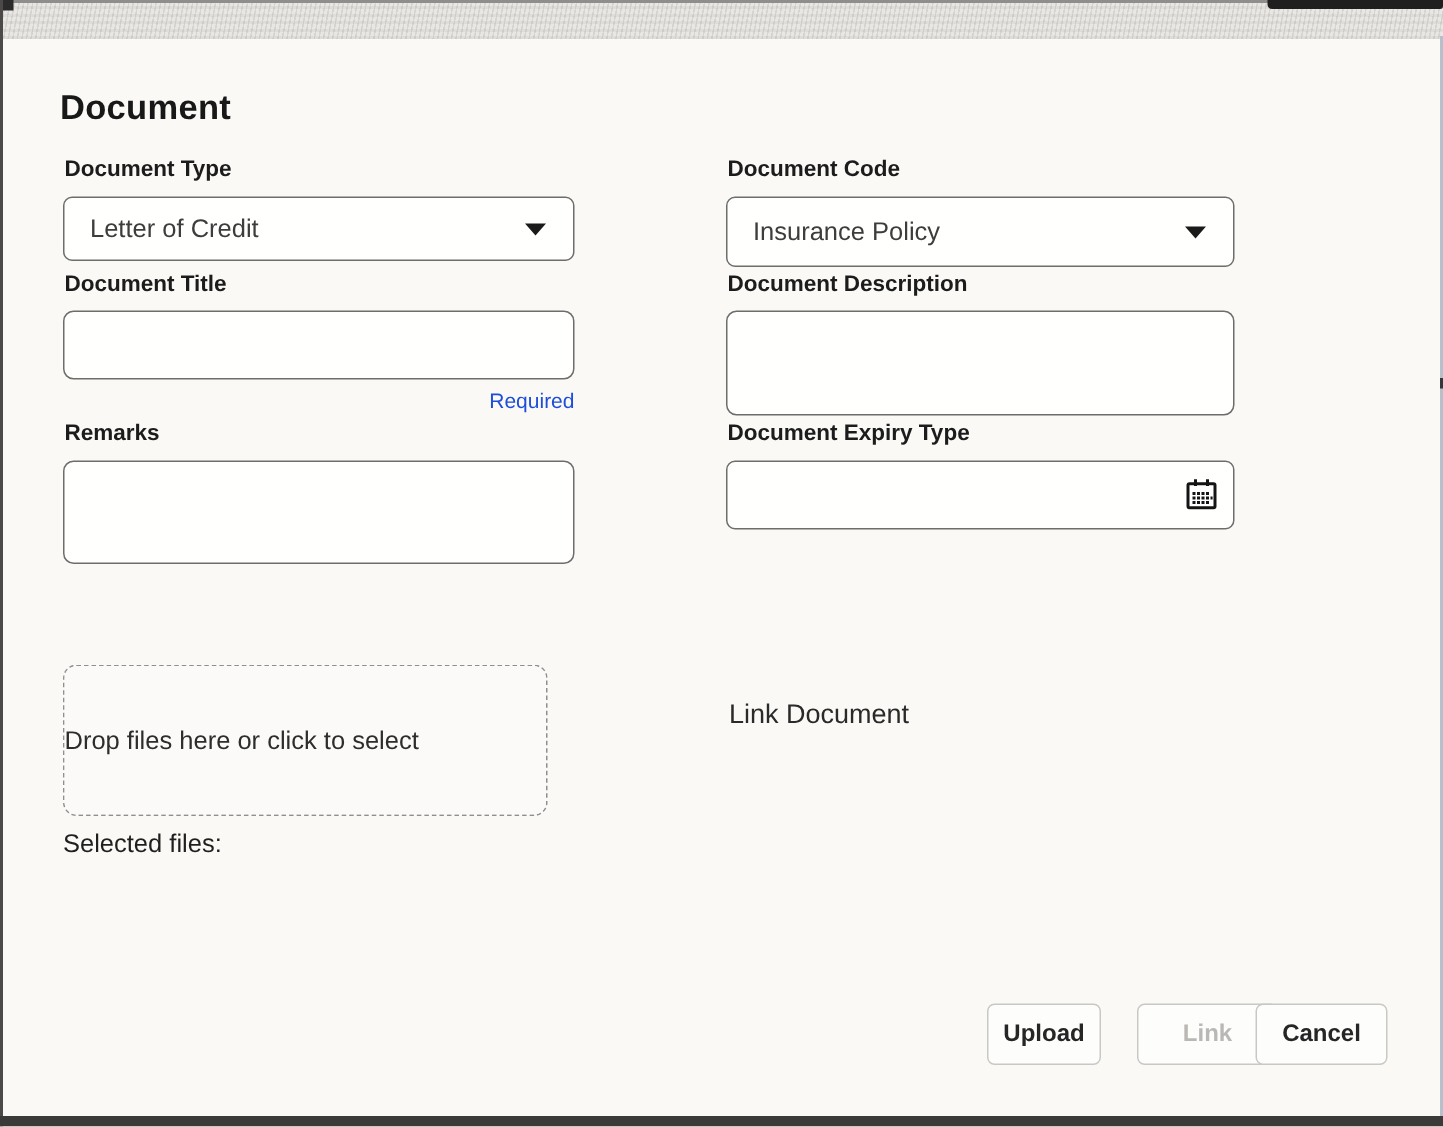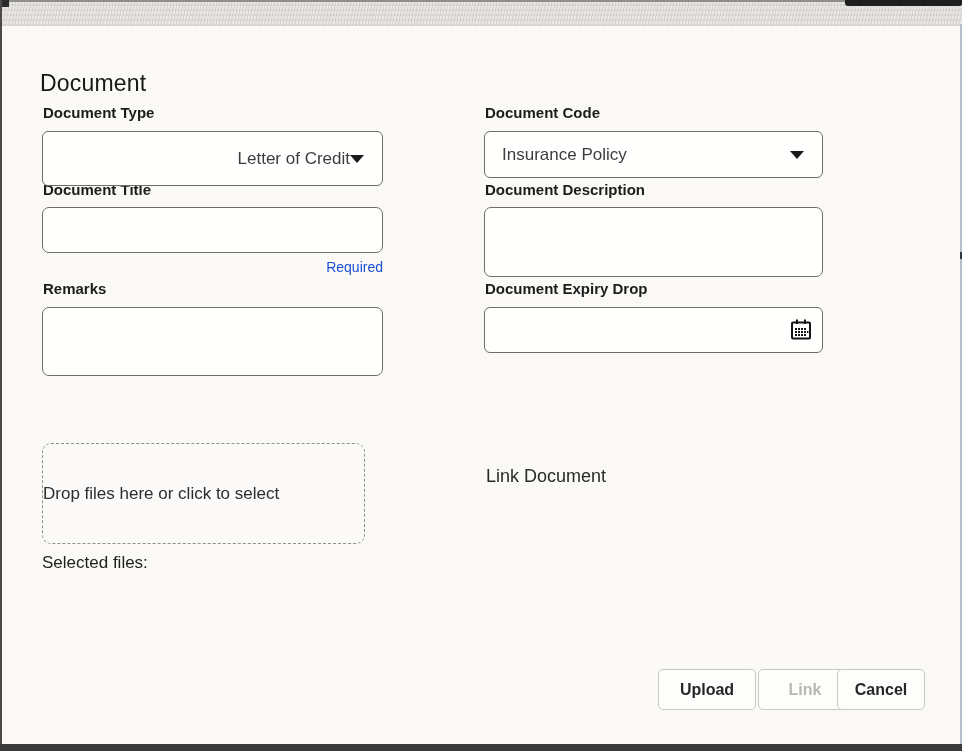--- a/index.html
+++ b/index.html
@@ -19,21 +19,21 @@
   }
   .top-left-mark { position:absolute; left:0; top:0; width:9px; height:7px; background:#2b2b2b; }
   .top-right-mark { position:absolute; left:845px; top:0; width:117px; height:6px; background:#1f1f1f; border-radius:0 0 2px 3px; }
   .left-border { position:absolute; left:0; top:0; width:2px; height:751px; background:#4b4a48; }
   .right-border { position:absolute; right:0; top:24px; width:2px; height:720px; background:#b5c0ca; }
   .right-edge-tick { position:absolute; right:0; top:252px; width:6px; height:7px; background:#33383d; }
   .bottom-bar { position:absolute; left:0; bottom:0; width:962px; height:7px; background:#3a3a38; }
 
   .dialog { position:absolute; left:2px; top:26px; width:958px; height:718px; background:#faf9f6; }
 
-  .page-title { position:absolute; left:38px; top:32px; font-size:23px; font-weight:400; color:#181818; letter-spacing:0.2px;margin-top:12px; }
+  .page-title { position:absolute; left:38px; top:32px; font-size:23px; font-weight:700; color:#181818; letter-spacing:0.2px; }
 
   .field-label { position:absolute; font-size:15px; font-weight:700; color:#1c1c1c; }
 
   .selectbox, .textinput, .textareabox, .datebox {
     position:absolute; background:#fffffd; border:1px solid #6e6d6b; border-radius:6px;
   }
   .textinput, .textareabox { border-color:#87868
 
 4; border-radius:7px; }
   .selectbox { display:flex; align-items:center; cursor:pointer; }
@@ -58,21 +58,21 @@
   .dropzone-text { font-size:17px; color:#2d2d2d; }
 
   .selected-files { position:absolute; left:40px; top:527px; font-size:17px; color:#1f1f1f; }
   .link-document { position:absolute; left:484px; top:440px; font-size:18px; color:#2a2a2a; cursor:pointer; }
 
   .btn {
     position:absolute; top:643px; height:41px; background:#fdfdfb;
     border:1px solid #c9c8c5; border-radius:5px;
     font-family:"Liberation Sans", sans-serif; font-size:16px; font-weight:600; color:#262626; cursor:pointer;
   }
-  .btn-upload { left:656px; width:98px; }
+  .btn-upload { left:656px; width:76px; }
   .btn-link { left:756px; width:94px; color:#b9b8b5; cursor:default; }
   .btn-cancel { left:835px; width:88px; }
 </style>
 </head>
 <body>
 
 <div class="screen">
   <div class="top-band"></div>
   <div class="top-left-mark"></div>
   <div class="top-right-mark"></div>
@@ -84,23 +84,23 @@
   <div class="dialog">
 
     <h1 class="page-title">Document</h1>
 
     <label class="field-label" style="left:41px; top:78px;">Document Type</label>
     <label class="field-label" style="left:41px; top:155px;">Document Title</label>
     <label class="field-label" style="left:41px; top:254px;">Remarks</label>
 
     <label class="field-label" style="left:483px; top:78px;">Document Code</label>
     <label class="field-label" style="left:483px; top:155px;">Document Description</label>
-    <label class="field-label" style="left:483px; top:254px;">Document Expiry Drop</label>
+    <label class="field-label" style="left:483px; top:254px;">Document Expiry Type</label>
 
-    <div class="selectbox" style="left:40px; top:105px; width:341px; height:55px;text-align:right;" role="combobox">
+    <div class="selectbox" style="left:40px; top:105px; width:341px; height:43px;" role="combobox">
       <span class="select-value">Letter of Credit</span>
       <span class="chevron"></span>
     </div>
 
     <div class="selectbox" style="left:482px; top:105px; width:339px; height:47px;gap:10px;" role="combobox">
       <span class="select-value">Insurance Policy</span>
       <span class="chevron"></span>
     </div>
 
     <div class="textinput" style="left:40px; top:181px; width:341px; height:46px;">

